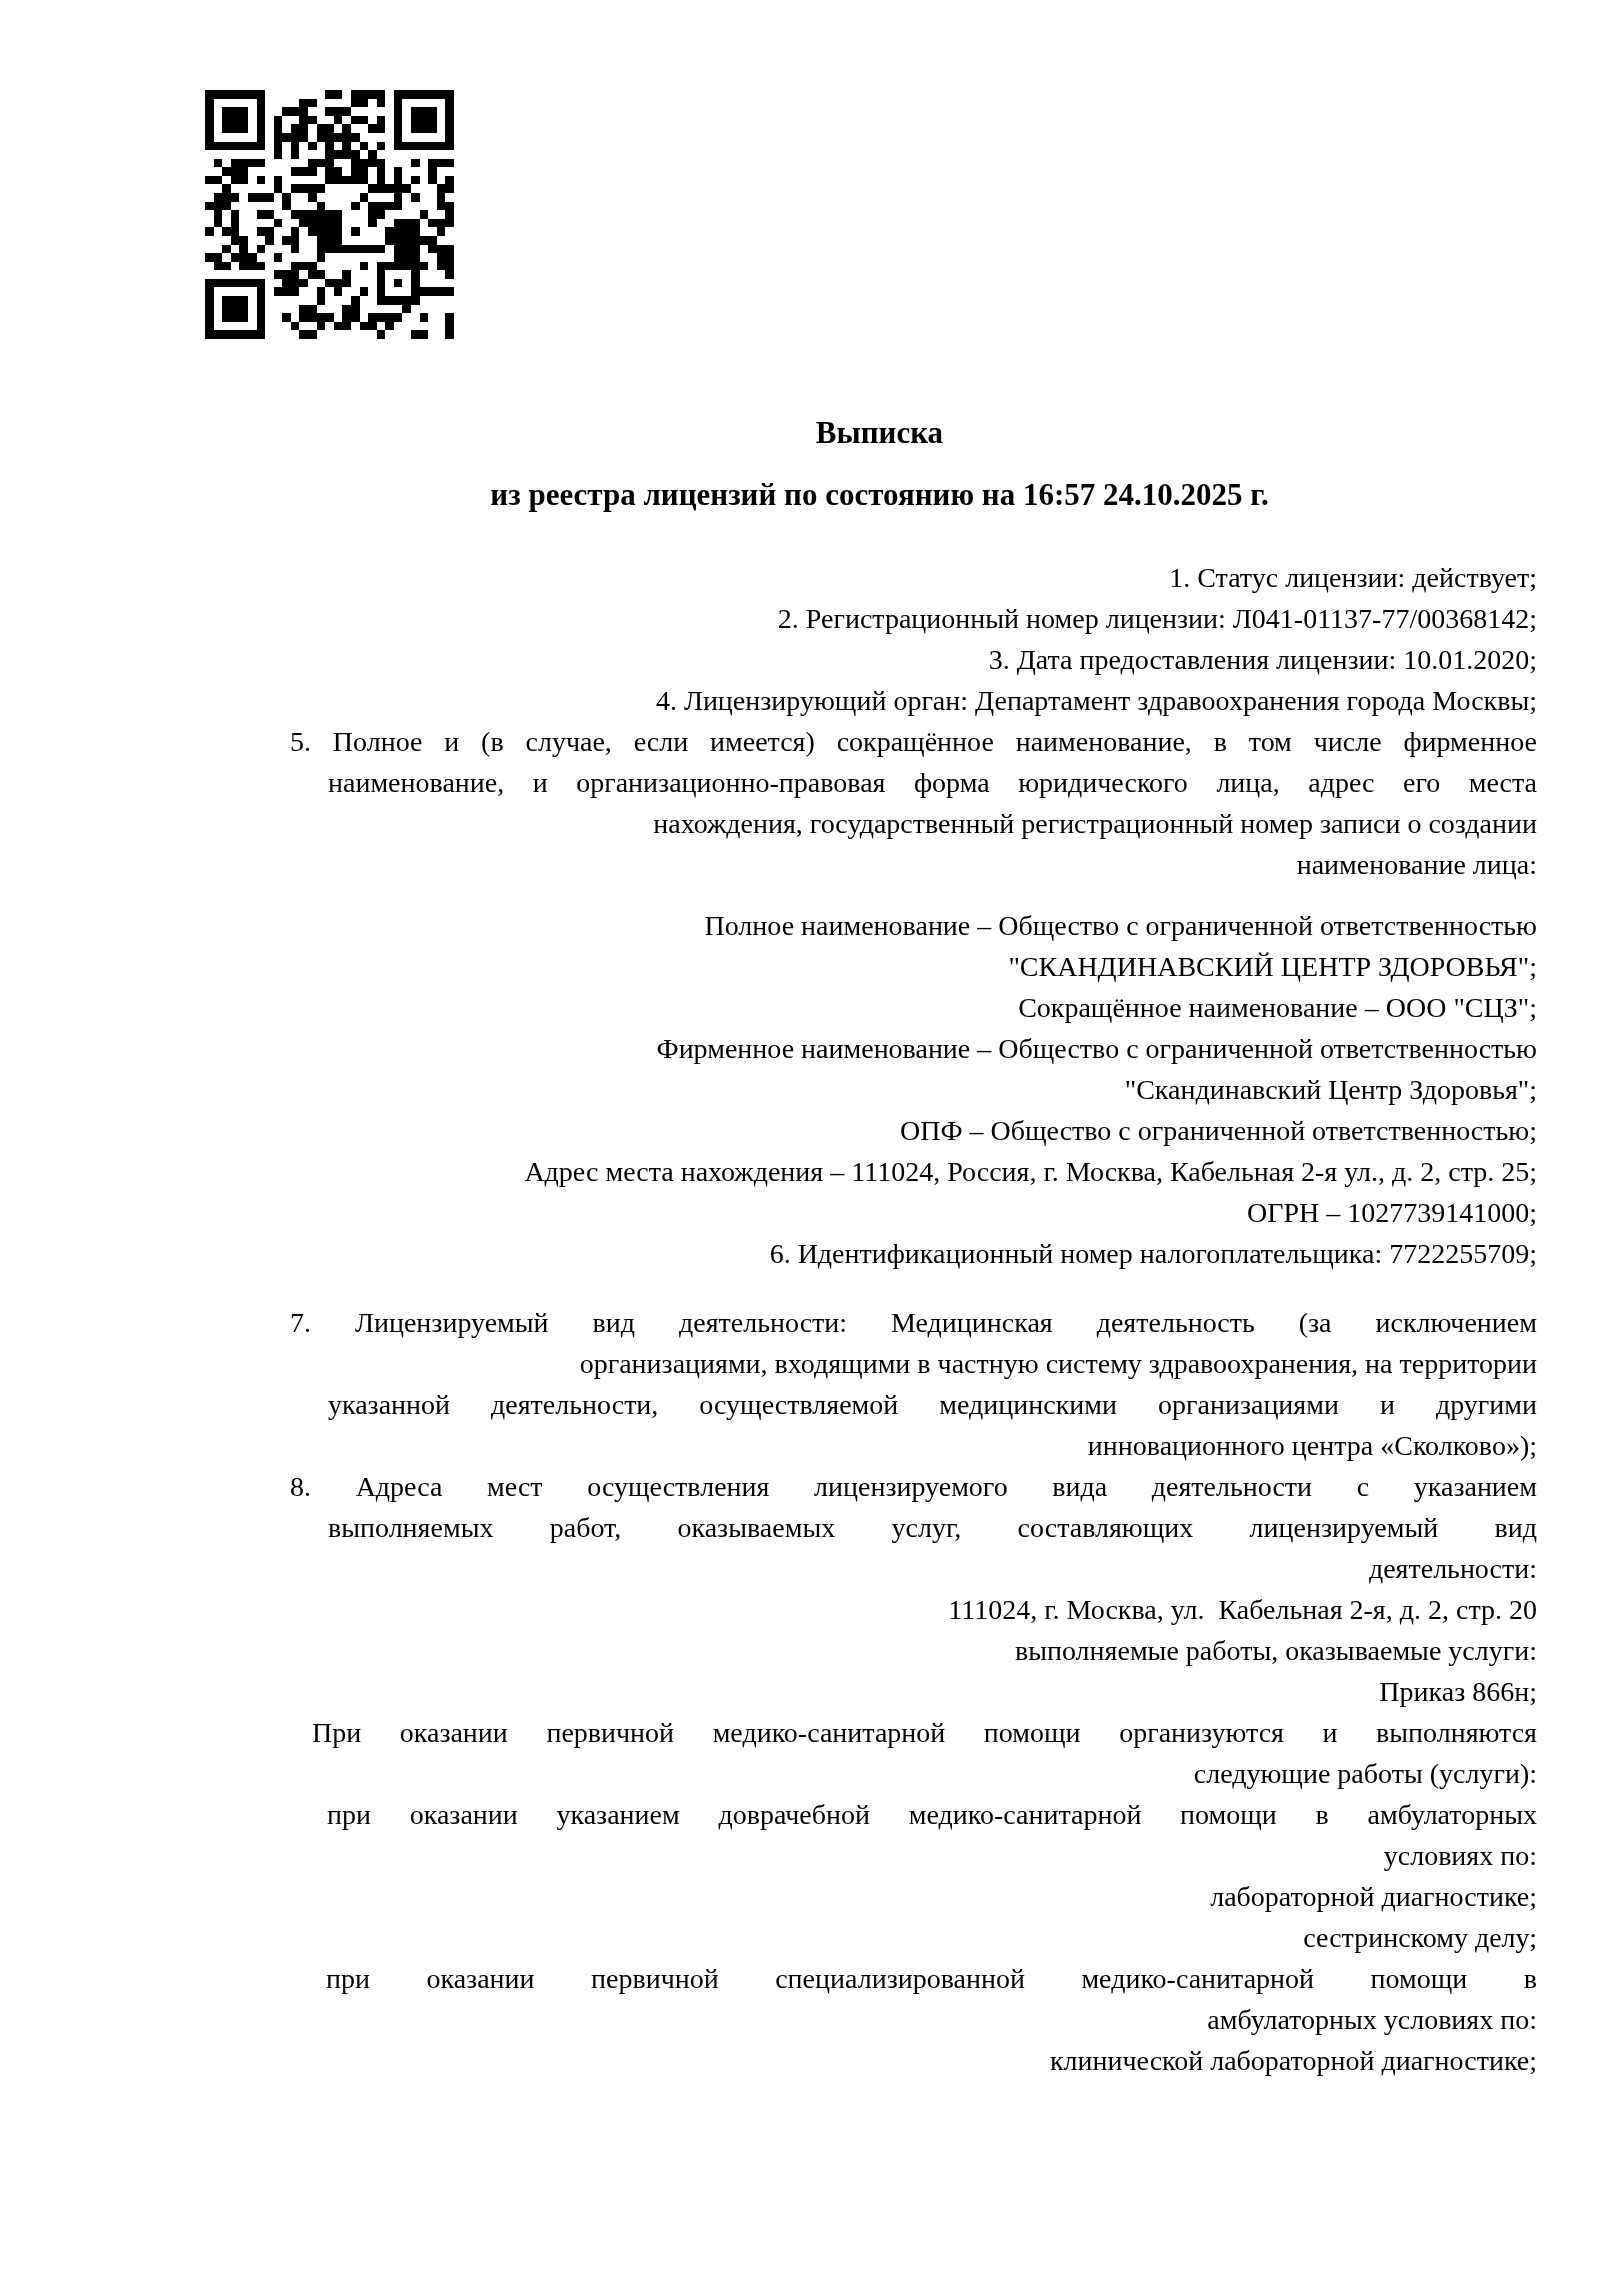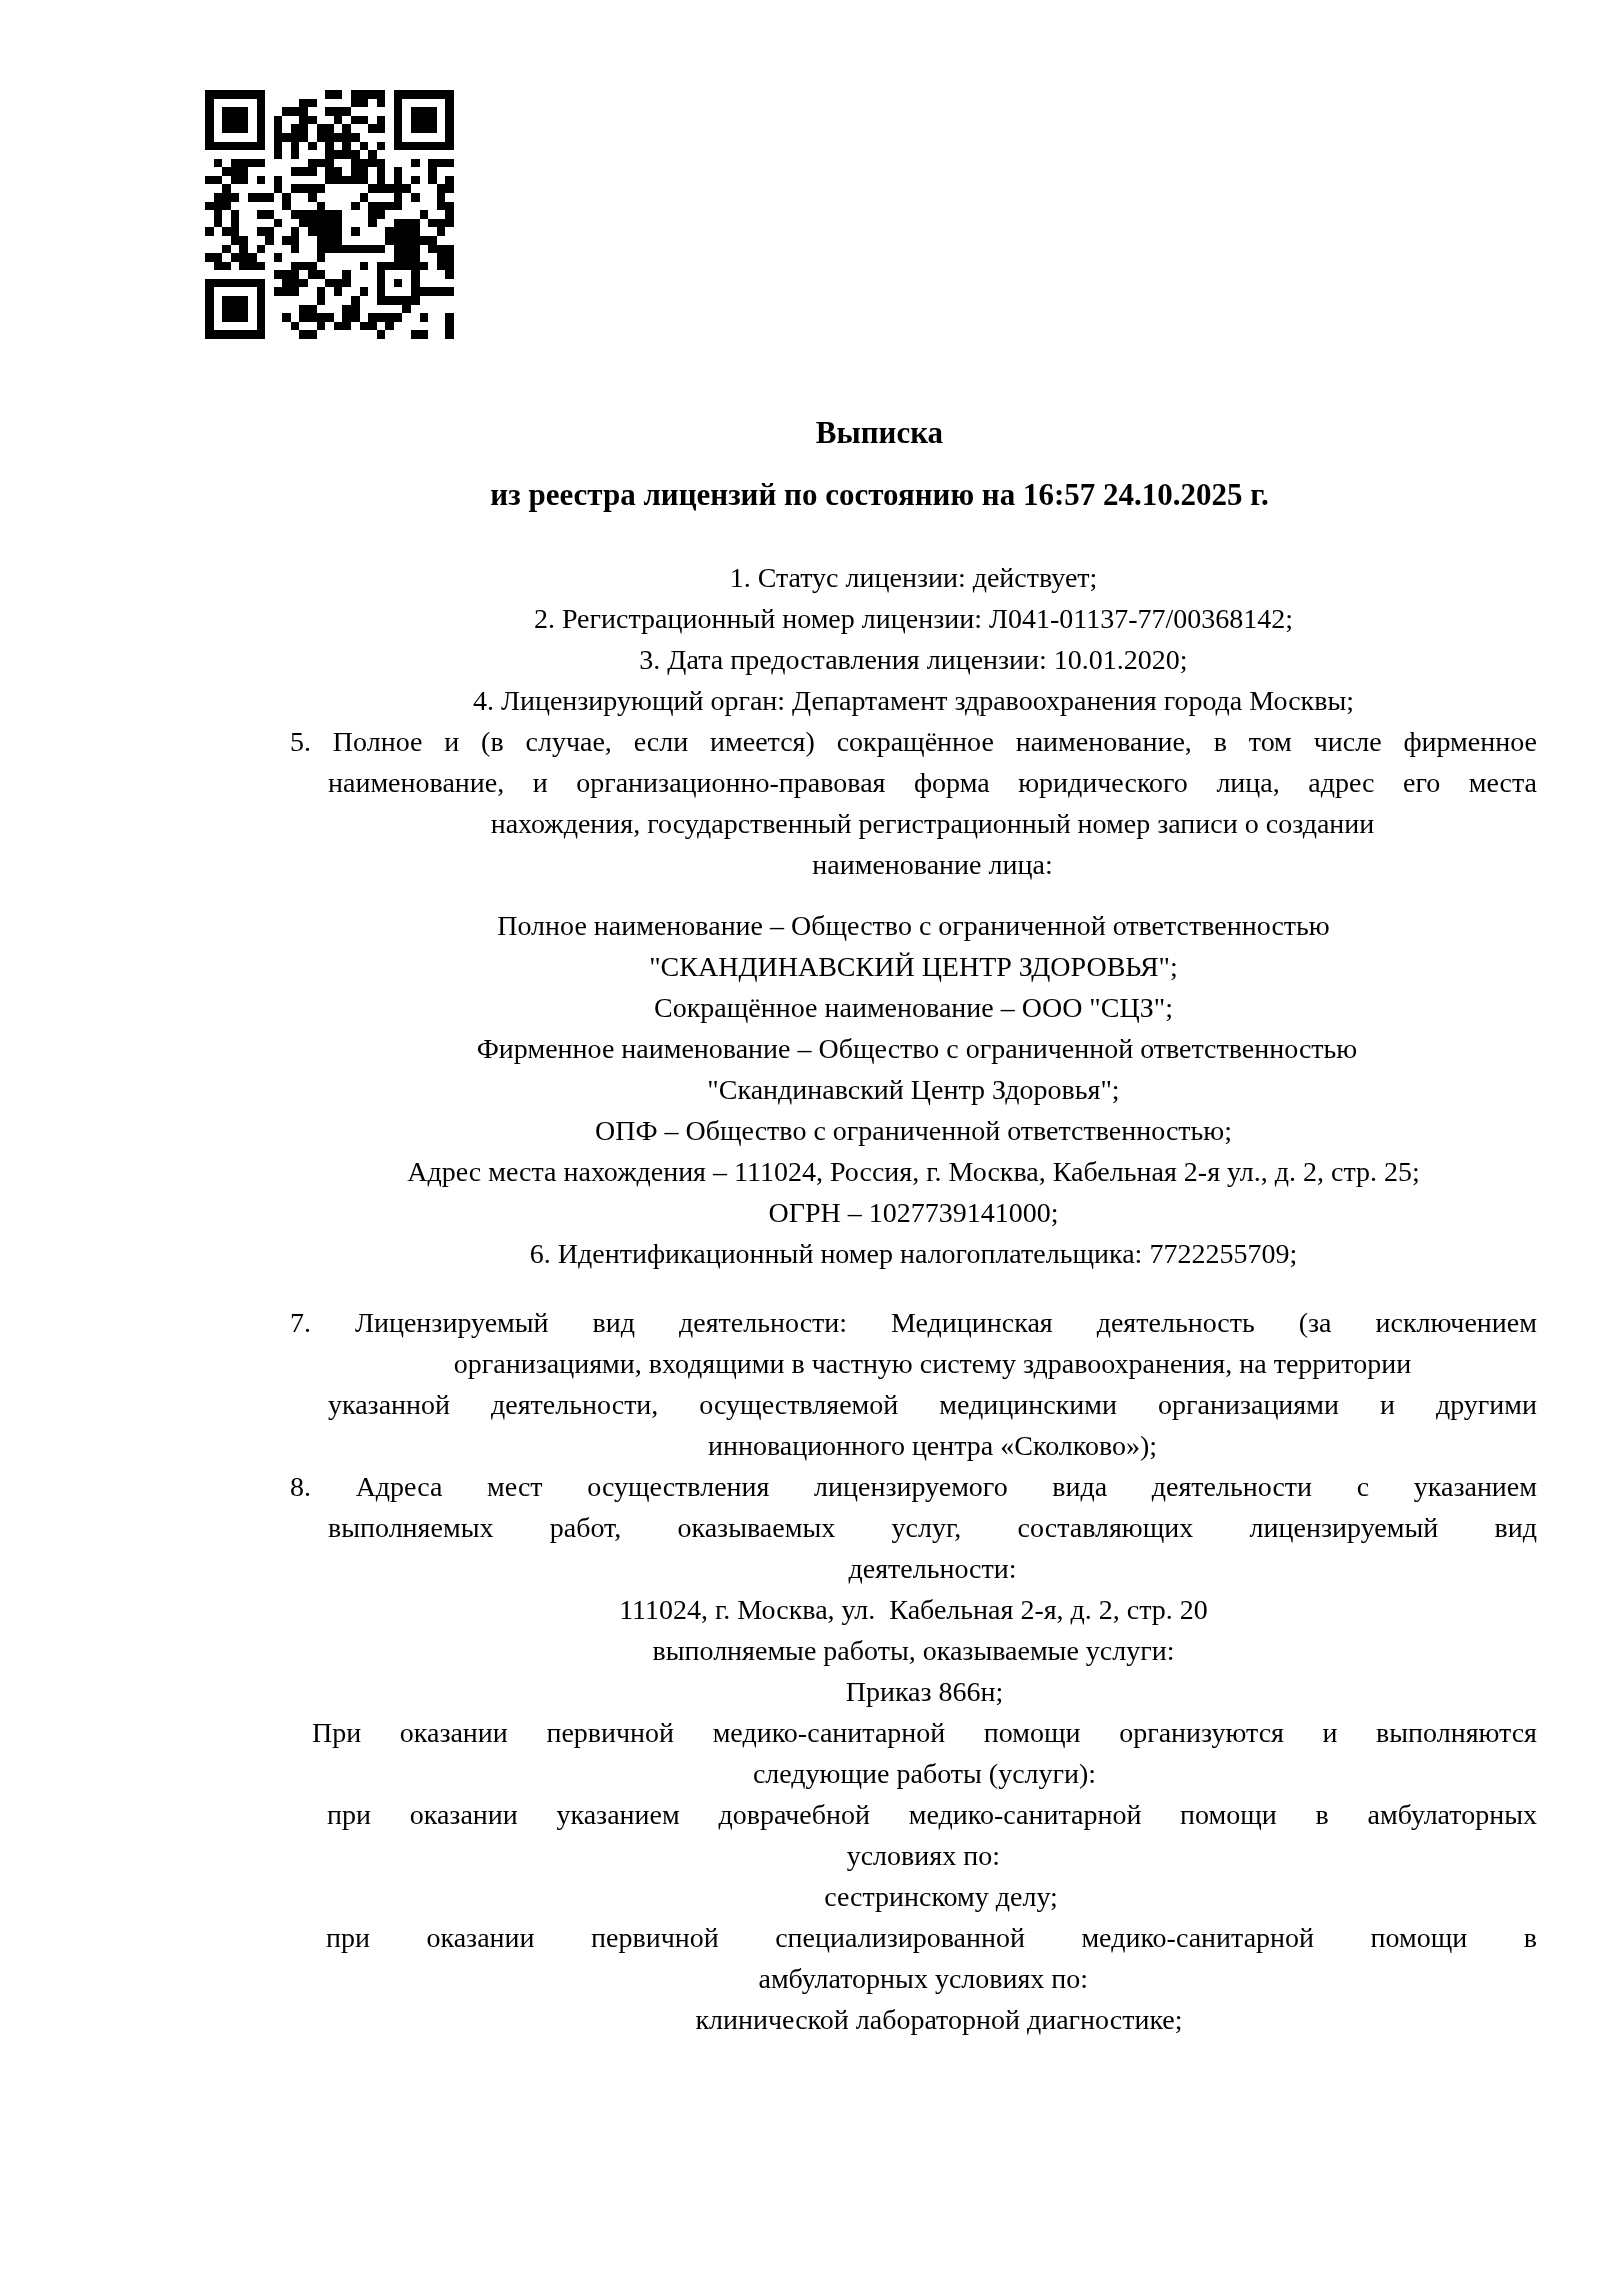--- a/index.html
+++ b/index.html
@@ -37,21 +37,21 @@
     position:absolute;
     left:290px;
     top:557px;
     width:1247px;
     font-size:28px;
   }
   .line{
     height:41px;
     line-height:41px;
     white-space:pre;
-    text-align:center;
+    text-align:right;
   }
   .line.stretch{
     white-space:normal;
     text-align:justify;
     text-align-last:justify;
   }
 </style>
 </head>
 <body>
 
@@ -501,19 +501,20 @@
       <div class="line stretch" style="margin-left: 0px;">8. Адреса мест осуществления лицензируемого вида деятельности с указанием</div>
       <div class="line stretch" style="margin-left: 38px;">выполняемых работ, оказываемых услуг, составляющих лицензируемый вид</div>
       <div class="line" style="margin-left: 38px;">деятельности:</div>
       <div class="line" style="margin-left: 0px;">111024, г. Москва, ул.  Кабельная 2-я, д. 2, стр. 20</div>
       <div class="line" style="margin-left: 0px;">выполняемые работы, оказываемые услуги:</div>
       <div class="line" style="margin-left: 22px;">Приказ 866н;</div>
       <div class="line stretch" style="margin-left: 22px;">При оказании первичной медико-санитарной помощи организуются и выполняются</div>
       <div class="line" style="margin-left: 22px;">следующие работы (услуги):</div>
       <div class="line stretch" style="margin-left: 37px;">при оказании указанием доврачебной медико-санитарной помощи в амбулаторных</div>
       <div class="line" style="margin-left: 19.6px;">условиях по:</div>
+      <div class="line" style="margin-left: 55px;">лабораторной диагностике;</div>
       <div class="line" style="margin-left: 55px;">сестринскому делу;</div>
       <div class="line stretch" style="margin-left: 36px;">при оказании первичной специализированной медико-санитарной помощи в</div>
       <div class="line" style="margin-left: 19.6px;">амбулаторных условиях по:</div>
       <div class="line" style="margin-left: 51px;">клинической лабораторной диагностике;</div>
     </div>
 </div>
 
 
 </body></html>

